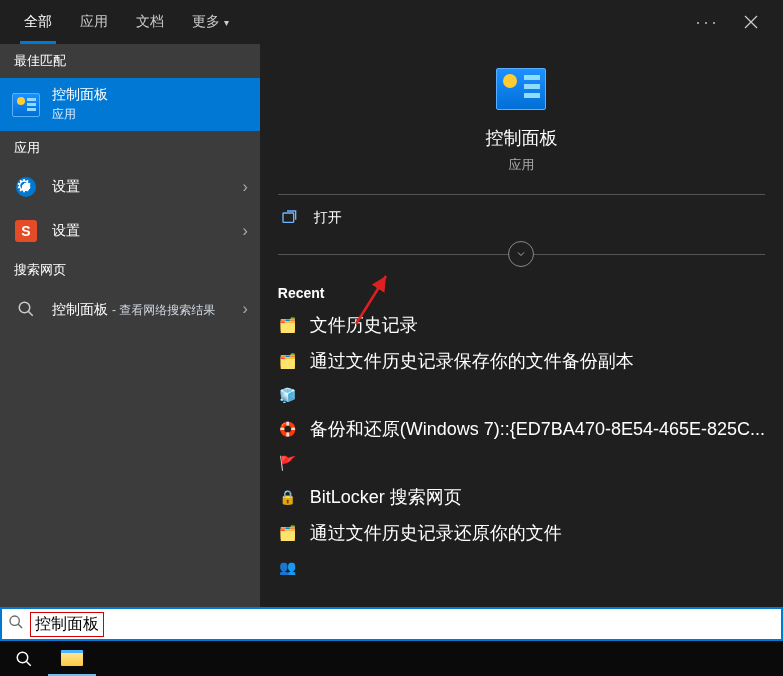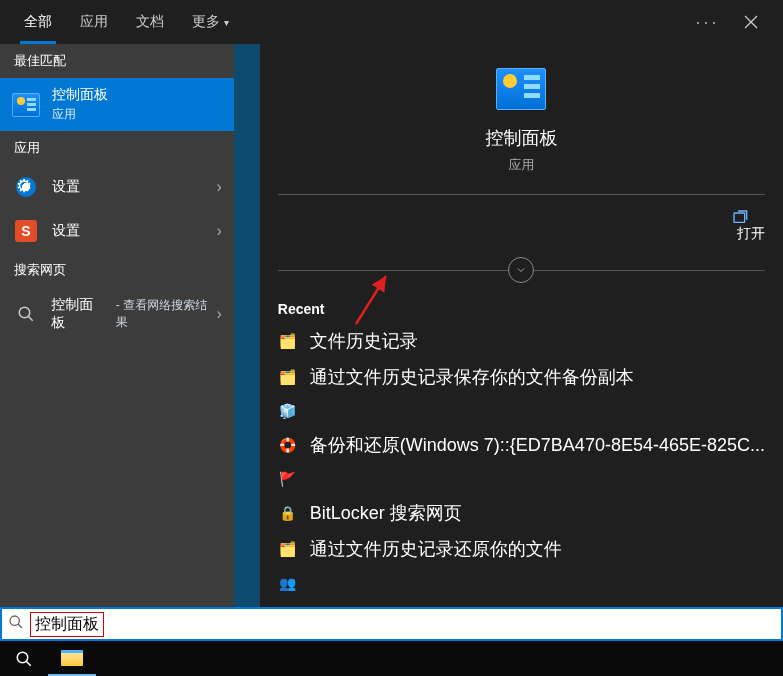--- a/index.html
+++ b/index.html
@@ -10,21 +10,21 @@
   .tab { padding: 0 14px; height: 44px; display: flex; align-items: center; font-size: 14px; color: #ccc; cursor: pointer; }
   .tab.active { color: #fff; position: relative; }
   .tab.active::after { content: ""; position: absolute; left: 10px; right: 10px; bottom: 0; height: 3px; background: #0078d4; }
   .tab .chev { font-size: 10px; margin-left: 4px; }
   .tab-spacer { flex: 1; }
   .header-btn { width: 44px; height: 44px; display: flex; align-items: center; justify-content: center; color: #ccc; cursor: pointer; }
   .header-btn svg { width: 14px; height: 14px; }
   .dots { font-size: 18px; letter-spacing: 2px; color: #aaa; }
   
   
-  .main { display: flex; height: calc(100% - 44px - 34px - 35px); background: #0c4a6e; gap: 26px; }
+  .main { display: flex; height: calc(100% - 44px - 34px - 35px); background: #0369a1; }
   .left { width: 345px; background: #3c3c3c; }
   .right { flex: 1; background: #1f1f1f; position: relative; }
   
   .section-header { padding: 8px 14px; font-size: 13px; color: #fff; background: #3c3c3c; }
   
   .result-item { display: flex; align-items: center; padding: 8px 12px; cursor: pointer; }
   .result-item.selected { background: #0078d4; }
   .result-icon { width: 28px; height: 28px; margin-right: 12px; display: flex; align-items: center; justify-content: center; }
   .result-text .title { font-size: 14px; color: #fff; }
   .result-text .sub { font-size: 12px; color: #cfd7e0; margin-top: 2px; }
@@ -44,21 +44,21 @@
   
   
   .right-inner { padding: 24px 12px 0 12px; height: 100%; overflow: hidden; }
   .app-hero { display: flex; flex-direction: column; align-items: center; padding-bottom: 20px; border-bottom: 1px solid #555; margin: 0 6px; }
   .app-hero .cp-icon-large { width: 50px; height: 42px; background: linear-gradient(#1e90ff,#006fd6); border:1px solid #5ab0ff; border-radius:2px; position:relative; margin-bottom:16px; }
   .cp-icon-large::before { content:""; position:absolute; left:6px; top:5px; width:14px; height:14px; background:#ffcc33; border-radius:50%; }
   .cp-icon-large::after { content:""; position:absolute; right:5px; top:6px; width:16px; height:5px; background:#8fdcff; box-shadow:0 9px 0 #8fdcff, 0 18px 0 #8fdcff; }
   .app-hero .name { font-size: 18px; margin-bottom: 6px; }
   .app-hero .kind { font-size: 13px; color: #aaa; }
   
-  .action-row { display:flex; align-items:flex-end; padding: 14px 6px; cursor:pointer;flex-direction:column; }
+  .action-row { display:flex; align-items:flex-start; padding: 14px 6px; cursor:pointer; }
   .action-row .aicon { width: 22px; margin-right: 14px; display:flex; align-items:center; justify-content:center; color:#6fb5ff; }
   .action-row .label { font-size: 14px; color:#fff; }
   
   .expand-circle { display:flex; align-items:center; justify-content:center; position:relative; margin: 0 6px 12px 6px; }
   .expand-circle .line { position:absolute; left:0; right:0; top:50%; height:1px; background:#555; }
   .expand-circle .circ { width:26px; height:26px; border-radius:50%; border:1px solid #888; background:#1f1f1f; display:flex; align-items:center; justify-content:center; z-index:1; cursor:pointer; }
   
   .recent-header { font-size: 14px; font-weight:600; color:#fff; padding: 6px; }
   .recent-list .ritem { display:flex; align-items:center; padding: 6px; cursor:pointer; }
   .recent-list .ritem .ricon { width:20px; height:20px; margin-right:12px; display:flex; align-items:center; justify-content:center; font-size:14px; }
@@ -144,21 +144,21 @@
 
     <div class="result-item">
       <div class="result-icon search-mag">
         <svg width="18" height="18" viewBox="0 0 24 24" fill="none" stroke="#ccc" stroke-width="2">
             <circle cx="10" cy="10" r="7"></circle>
             <line x1="21" y1="21" x2="15" y2="15"></line>
           </svg>
       </div>
       <div class="result-text" style="display:flex;align-items:baseline;">
         <span class="title">控制面板</span>
-        <span class="sub" style="margin-left:10px;"> - 查看网络搜索结果</span>
+        <span class="sub" style="margin-left:4px;"> - 查看网络搜索结果</span>
       </div>
       <div class="chevron">›</div>
     </div>
 
   </div>
 
   <div class="right">
     <div class="right-inner">
       <div class="app-hero">
         <div class="cp-icon-large"></div>

